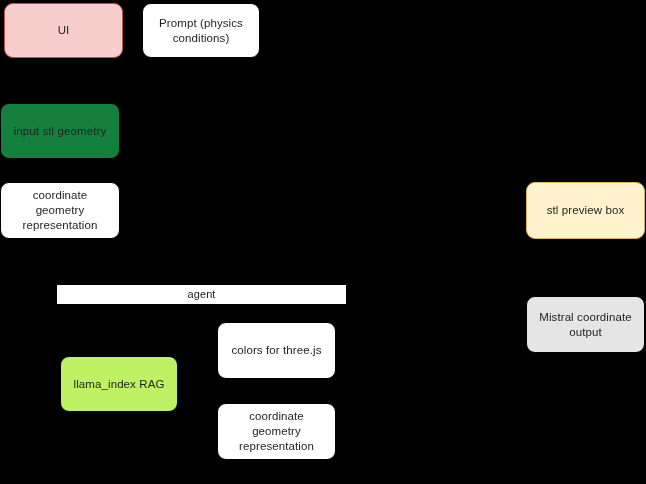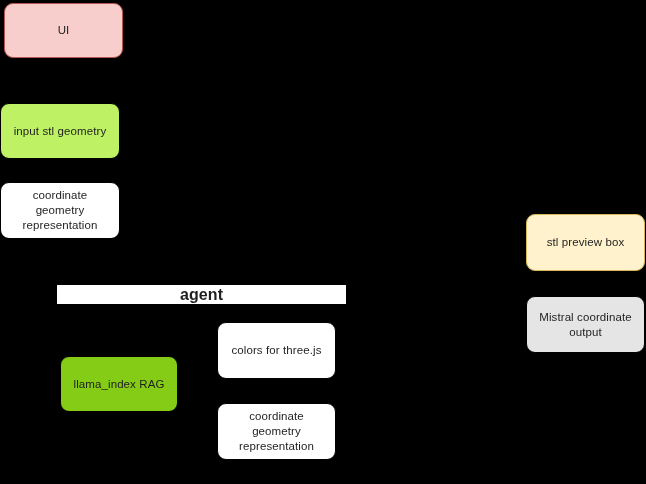--- a/index.html
+++ b/index.html
@@ -38,38 +38,40 @@
     border-radius: 9px;
     padding: 2px 6px;
     white-space: pre-line;
     letter-spacing: 0.1px;
   }
   .node.sharp {
     border-radius: 0;
     border: none;
   }
   .node.bar-label {
-    font-weight: bold;
-    font-size: 16px;
+    font-weight: normal;
+    font-size: 11px;
   }
   .node-text {
     display: block;
     width: 100%;
     white-space: pre-line;
   }
 </style>
 </head>
 <body>
 
 <div id="canvas" style="background: rgb(0, 0, 0);">
     <div class="node" style="left: 4px; top: 3px; width: 119px; height: 55px; background: rgb(248, 206, 204); border: 1px solid rgb(184, 84, 80); color: rgb(31, 31, 31);"><span class="node-text">UI</span></div>
-    <div class="node" style="left: 0px; top: 103px; width: 120px; height: 56px; background: #bef264; border: 1px solid rgb(0, 0, 0); color: rgb(31, 31, 31);"><span class="node-text">input stl geometry</span></div>
+    <div class="node" style="left: 142px; top: 3px; width: 118px; height: 55px; background: rgb(255, 255, 255); border: 1px solid rgb(0, 0, 0); color: rgb(31, 31, 31);"><span class="node-text">Prompt (physics
+conditions)</span></div>
+    <div class="node" style="left: 0px; top: 103px; width: 120px; height: 56px; background: #15803d; border: 1px solid rgb(0, 0, 0); color: rgb(31, 31, 31);"><span class="node-text">input stl geometry</span></div>
     <div class="node" style="left: 0px; top: 182px; width: 120px; height: 57px; background: rgb(255, 255, 255); border: 1px solid rgb(0, 0, 0); color: rgb(31, 31, 31);"><span class="node-text">coordinate geometry
 representation</span></div>
-    <div class="node" style="left: 526px; top: 182px; width: 119px; height: 57px; background: rgb(255, 242, 204); border: 1px solid rgb(214, 182, 86); color: rgb(31, 31, 31); margin-top: 32px;"><span class="node-text">stl preview box</span></div>
+    <div class="node" style="left: 526px; top: 182px; width: 119px; height: 57px; background: rgb(255, 242, 204); border: 1px solid rgb(214, 182, 86); color: rgb(31, 31, 31);"><span class="node-text">stl preview box</span></div>
     <div class="node sharp bar-label" style="left: 57px; top: 285px; width: 289px; height: 19px; background: rgb(255, 255, 255); border: none; color: rgb(31, 31, 31);"><span class="node-text">agent</span></div>
     <div class="node" style="left: 526px; top: 296px; width: 119px; height: 57px; background: #e5e5e5; border: 1px solid rgb(0, 0, 0); color: rgb(31, 31, 31);"><span class="node-text">Mistral coordinate
 output</span></div>
     <div class="node" style="left: 217px; top: 322px; width: 119px; height: 57px; background: rgb(255, 255, 255); border: 1px solid rgb(0, 0, 0); color: rgb(31, 31, 31); justify-content: flex-end;"><span class="node-text">colors for three.js</span></div>
-    <div class="node" style="left: 60px; top: 356px; width: 118px; height: 56px; background: #84cc16; border: 1px solid rgb(0, 0, 0); color: rgb(31, 31, 31);"><span class="node-text">llama_index RAG</span></div>
+    <div class="node" style="left: 60px; top: 356px; width: 118px; height: 56px; background: #bef264; border: 1px solid rgb(0, 0, 0); color: rgb(31, 31, 31);"><span class="node-text">llama_index RAG</span></div>
     <div class="node" style="left: 217px; top: 403px; width: 119px; height: 57px; background: rgb(255, 255, 255); border: 1px solid rgb(0, 0, 0); color: rgb(31, 31, 31);"><span class="node-text">coordinate geometry
 representation</span></div>
   </div>
 
 </body></html>

